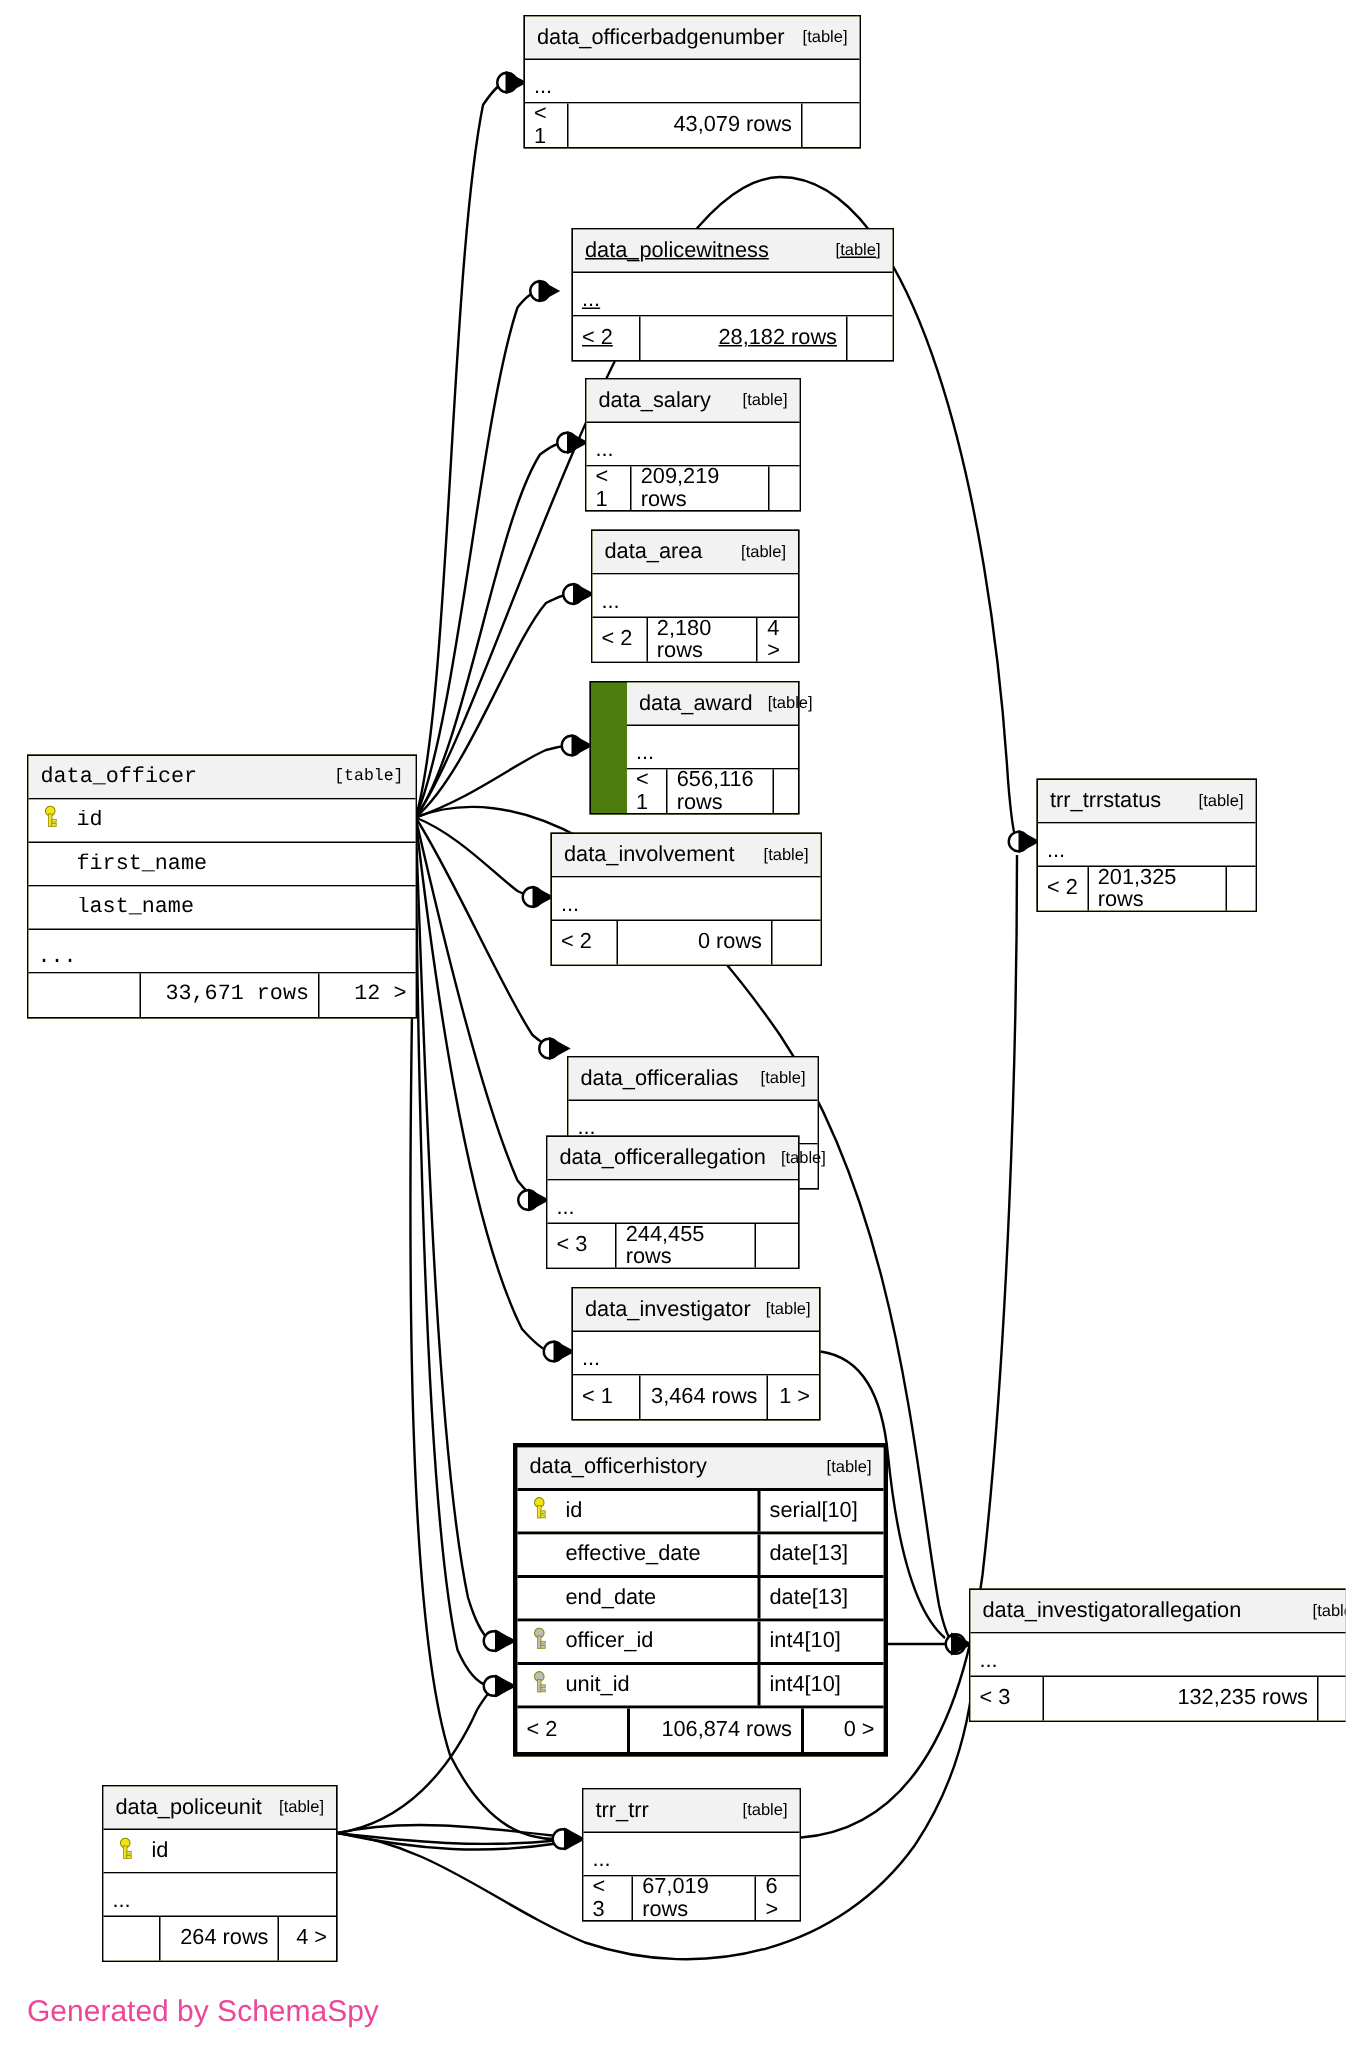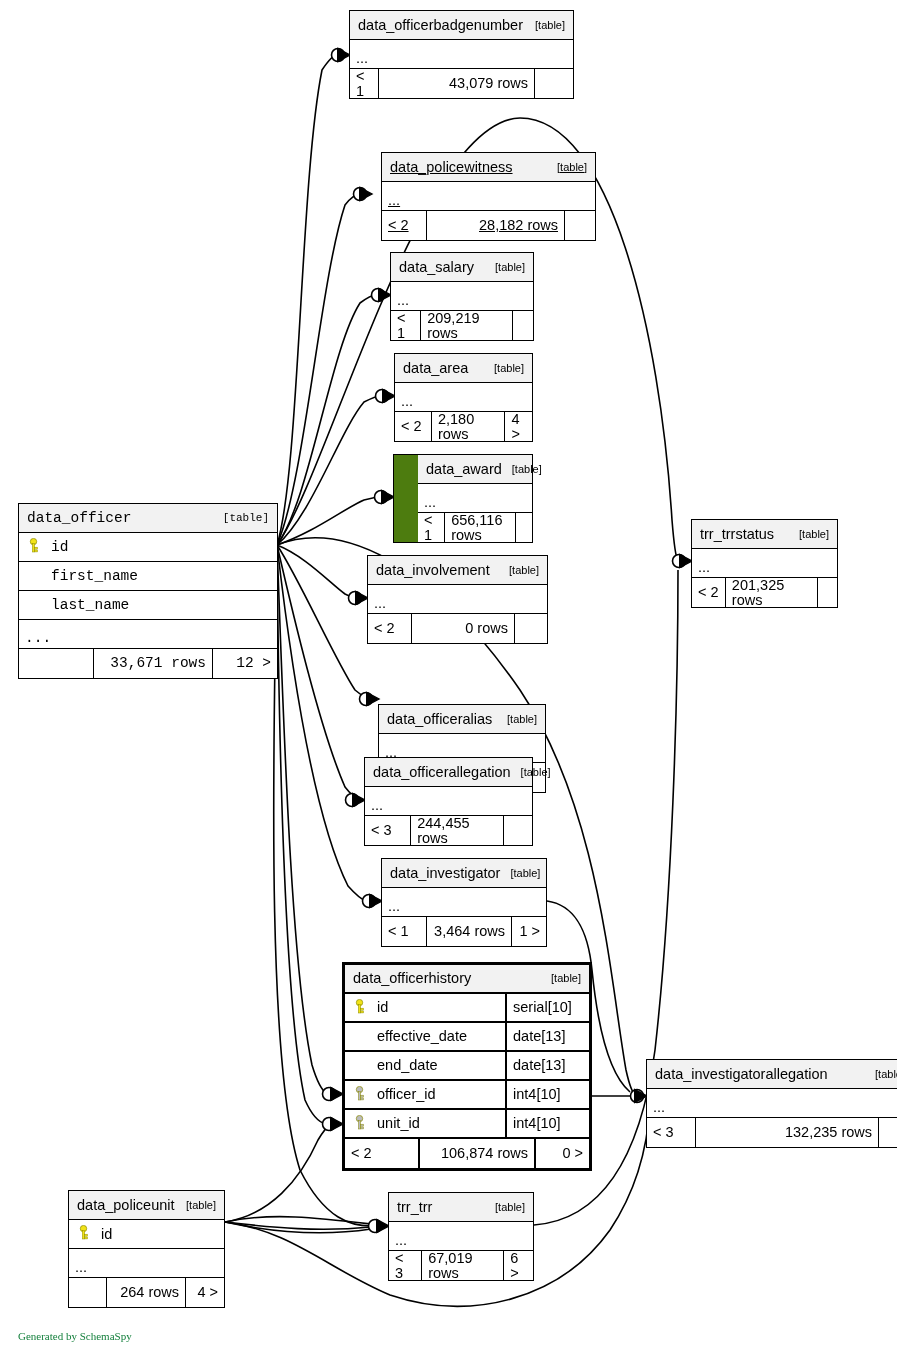--- a/index.html
+++ b/index.html
@@ -125,24 +125,23 @@
     border-right: 1.6px solid #000000;
   }
   .foot .f-right { justify-content: flex-end; }
   .tbl.focus .foot .f-mid {
     border-left-width: 2.4px;
     border-right-width: 2.4px;
   }
 
   .caption {
     position: absolute;
-    font-size: 11px;
-    color: #15803d;
+    font-size: 20px;
+    color: #ec4899;
     white-space: nowrap;
-    font-family: Liberation Serif, serif;
   }
 </style>
 </head>
 <body>
 
 <div id="diagram">
 
   <svg id="edge-layer" viewBox="0 0 897 1365" xmlns="http://www.w3.org/2000/svg">
     <defs>
       <g id="crow">

